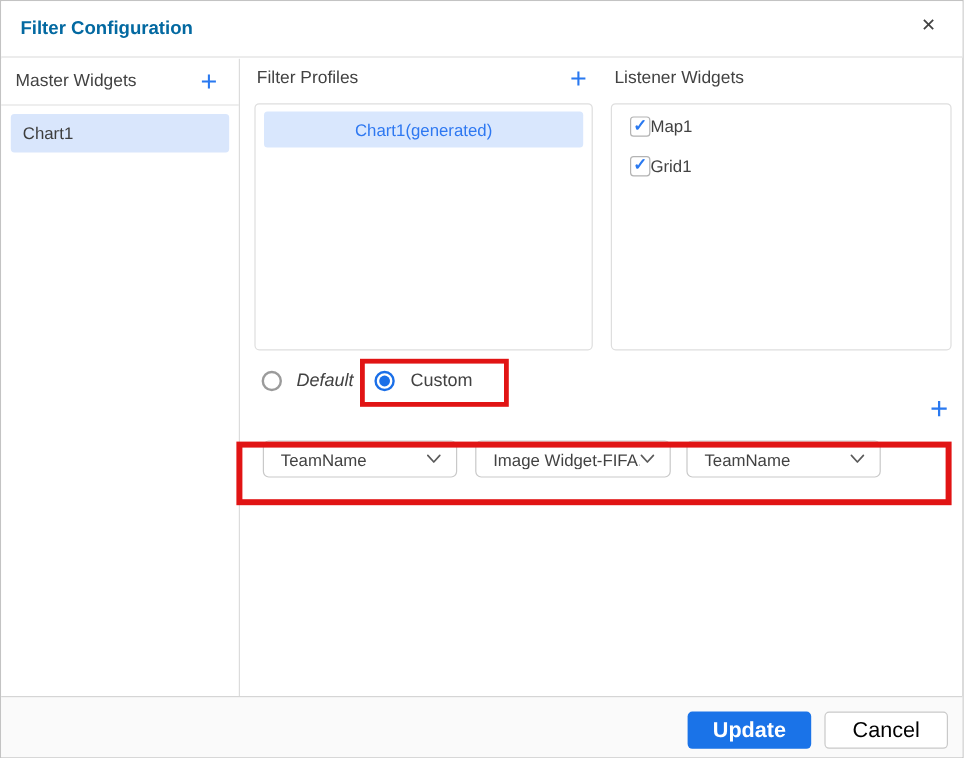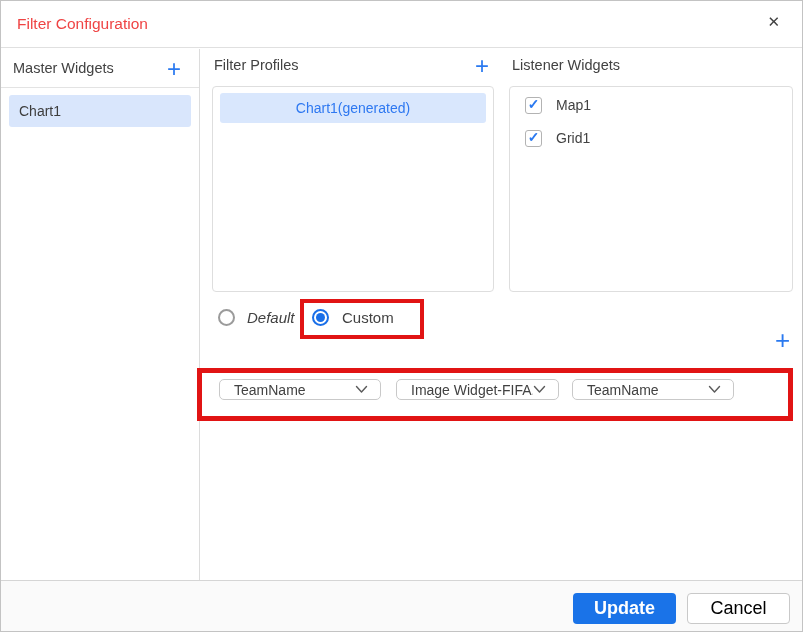--- a/index.html
+++ b/index.html
@@ -18,21 +18,21 @@
   }
 
   
   .titlebar {
     position: absolute; left: 0; top: 0; right: 0; height: 47px;
     border-bottom: 1px solid #e0e0e0;
     background: #fff;
   }
   .title {
     position: absolute; left: 16px; top: 14px;
-    font-size: 15.5px; font-weight: normal; color: #ef4444;
+    font-size: 15.5px; font-weight: bold; color: #0369a1;
   }
   .close {
     position: absolute; right: 22px; top: 13px;
     font-size: 15px; color: #424242; cursor: pointer; line-height: 1;
   }
 
   
   .left-panel {
     position: absolute; left: 0; top: 48px; width: 199px; bottom: 51px;
     border-right: 1px solid #dcdcdc;
@@ -86,21 +86,21 @@
   .checkbox {
     width: 17px; height: 17px;
     border: 1px solid #b3b3b3; border-radius: 3px; background: #fff;
     display: flex; align-items: center; justify-content: center;
     flex: 0 0 auto;
   }
   .checkbox .check {
     color: #2a79f0; font-size: 14px; font-weight: bold; line-height: 1;
     margin-top: -2px;
   }
-  .check-label { margin-left: 14px; font-size: 14px; color: #424242; }
+  .check-label { font-size: 14px; color: #424242; }
 
   
   .radio {
     position: absolute; width: 17px; height: 17px; border-radius: 50%;
     background: #fff; cursor: pointer;
   }
   .radio.unselected { border: 2px solid #9b9b9b; }
   .radio.selected {
     border: 2px solid #1a6fe8;
     display: flex; align-items: center; justify-content: center;
@@ -111,21 +111,21 @@
   .radio-default { left: 217px; top: 308px; }
   .radio-custom  { left: 311px; top: 308px; }
   .radio-label { position: absolute; font-size: 15px; color: #424242; cursor: pointer; }
   .label-default { left: 246px; top: 308px; font-style: italic; }
   .label-custom  { left: 341px; top: 308px; }
 
   .add-filter-plus { position: absolute; left: 774px; top: 326px; font-size: 26px; }
 
   
   .dropdown {
-    position: absolute; top: 378px; height: 21px;
+    position: absolute; top: 366px; height: 31px;
     border: 1px solid #c9c9c9; border-radius: 5px; background: #fff;
     display: flex; align-items: center; cursor: pointer;
   }
   .dd1 { left: 218px; width: 162px; }
   .dd2 { left: 395px; width: 163px; }
   .dd3 { left: 571px; width: 162px; }
   .dd-value {
     font-size: 14px; color: #424242; padding-left: 14px;
     white-space: nowrap; overflow: hidden; flex: 1 1 auto;
   }

